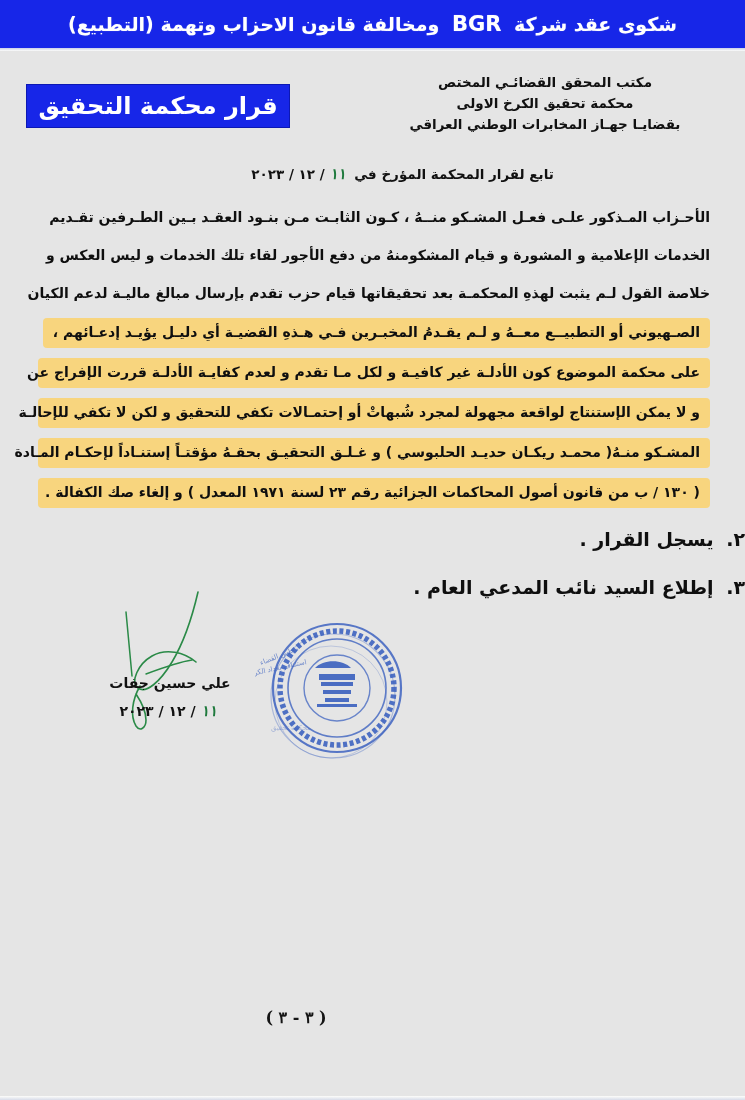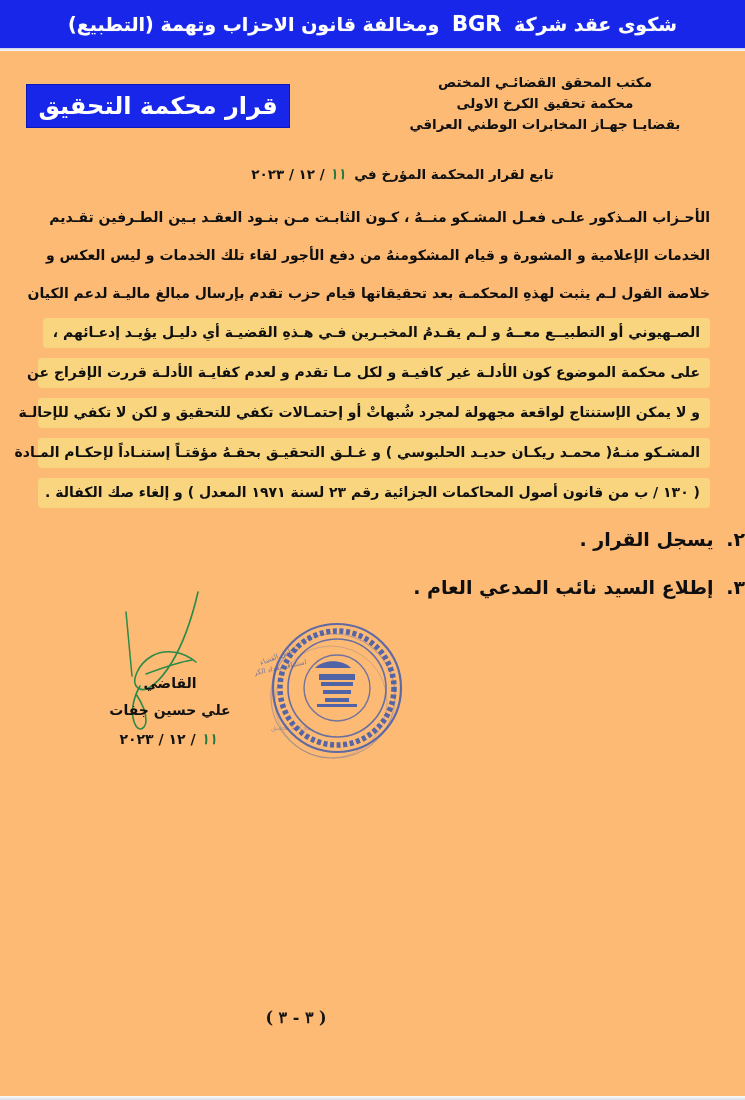--- a/index.html
+++ b/index.html
@@ -13,21 +13,21 @@
     background: #ffffff;
     font-family: "DejaVu Sans", "Liberation Sans", sans-serif;
     overflow: hidden;
     position: relative;
   }
 
   .page {
     width: 745px;
     height: 1100px;
     position: relative;
-    background: #fdba74;
+    background: #e5e5e5;
     box-sizing: border-box;
   }
 
   
   .banner {
     position: absolute;
     top: 0;
     left: 0;
     width: 745px;
     height: 48px;
@@ -342,21 +342,20 @@
   </div>
 
   <div class="sig-area">
     <svg class="sig-svg" viewBox="0 0 180 160">
       <path d="M118,2 C112,28 104,52 92,72 C80,92 66,104 58,98 C50,92 58,74 72,66 C86,58 104,62 116,72" fill="none" stroke="#2a8a47" stroke-width="1.6" stroke-linecap="round"></path>
       <path d="M60,96 C52,110 50,126 56,136 C60,142 66,138 66,130 C66,120 60,110 56,104" fill="none" stroke="#2a8a47" stroke-width="1.6" stroke-linecap="round"></path>
       <path d="M46,22 C48,44 50,66 52,86" fill="none" stroke="#2a8a47" stroke-width="1.5" stroke-linecap="round"></path>
       <path d="M66,84 C82,78 98,72 112,70" fill="none" stroke="#2a8a47" stroke-width="1.4" stroke-linecap="round"></path>
     </svg>
     <div class="sig-text">
-      <div>القاضي</div>
       <div>علي حسين جفات</div>
       <div class="sig-date">
         <span class="hand-day">١١</span>
         <span>/ ١٢ / ٢٠٢٣</span>
       </div>
     </div>
   </div>
 
   <svg class="seal" viewBox="0 0 170 165">
     <g stroke="#1a47b8" fill="none">

